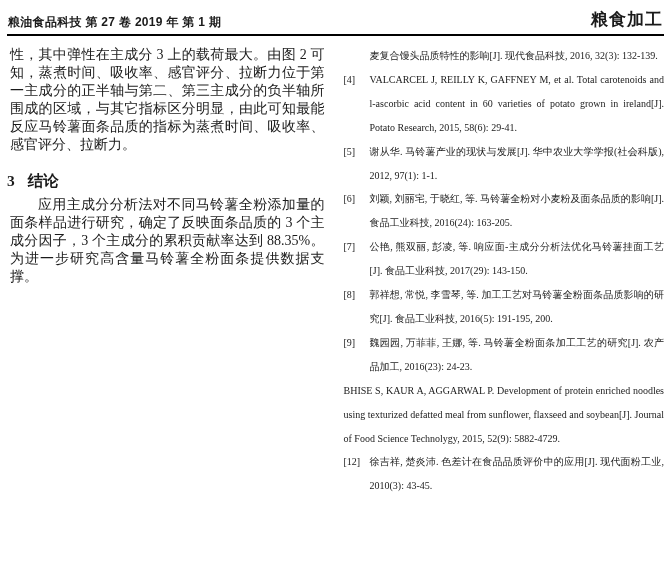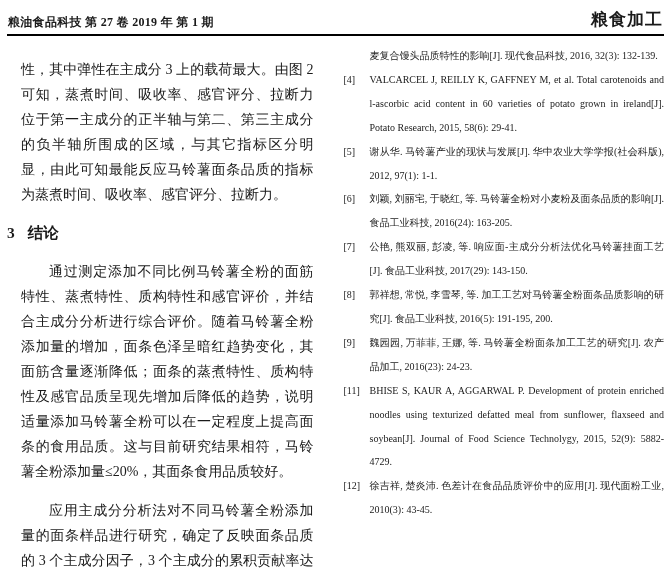--- a/index.html
+++ b/index.html
@@ -12,21 +12,21 @@
   }
   .page { padding: 0 7px; box-sizing: border-box; }
 
   .header {
     display: flex;
     justify-content: space-between;
     align-items: flex-end;
     padding: 8px 1px 3px 1px;
   }
   .journal-info {
-    font-family: Liberation Serif, serif;
+    font-family: Liberation Sans, sans-serif;
     font-size: 12px;
     font-weight: 600;
     letter-spacing: 0.3px;
   }
   .section-label {
     font-family: Liberation Mono, monospace;
     font-size: 17px;
     font-weight: bold;
     letter-spacing: 1px;
   }
@@ -34,29 +34,29 @@
     border: none;
     border-bottom: 2px solid #000;
     margin: 0 0 7px 0;
   }
 
   .columns { display: flex; gap: 16px; }
   .col { flex: 1; min-width: 0; }
 
   
   .left-col p {
-    margin: 14px;
+    margin: 3px;
     font-size: 14px;
-    line-height: 25px;
+    line-height: 18px;
     text-align: justify;
   }
   .para-indent { text-indent: 2em; }
 
   .conclusion-heading {
-    margin: 4px 0 2px 0;
+    margin: 15px 0 2px 0;
     font-size: 15.5px;
     font-weight: bold;
     line-height: 24px;
   }
   .conclusion-heading .h-num { margin-right: 13px; }
 
   
   .right-col { padding-top: 1px; }
   .ref-row {
     display: flex;
@@ -78,21 +78,20 @@
   </div>
   <hr class="header-rule">
 
   <div class="columns">
 
     <div class="col left-col">
       <p>性，其中弹性在主成分 3 上的载荷最大。由图 2 可知，蒸煮时间、吸收率、感官评分、拉断力位于第一主成分的正半轴与第二、第三主成分的负半轴所围成的区域，与其它指标区分明显，由此可知最能反应马铃薯面条品质的指标为蒸煮时间、吸收率、感官评分、拉断力。</p>
       <div class="conclusion-heading">
         <span class="h-num">3</span><span>结论</span>
       </div>
-      <p class="para-indent">通过测定添加不同比例马铃薯全粉的面筋特性、蒸煮特性、质构特性和感官评价，并结合主成分分析进行综合评价。随着马铃薯全粉添加量的增加，面条色泽呈暗红趋势变化，其面筋含量逐渐降低；面条的蒸煮特性、质构特性及感官品质呈现先增加后降低的趋势，说明适量添加马铃薯全粉可以在一定程度上提高面条的食用品质。这与目前研究结果相符，马铃薯全粉添加量≤20%，其面条食用品质较好。</p>
       <p class="para-indent">应用主成分分析法对不同马铃薯全粉添加量的面条样品进行研究，确定了反映面条品质的 3 个主成分因子，3 个主成分的累积贡献率达到 88.35%。为进一步研究高含量马铃薯全粉面条提供数据支撑。</p>
     </div>
 
     <div class="col right-col">
       <div class="ref-row">
         <span class="ref-num"></span>
         <span class="ref-text">麦复合馒头品质特性的影响[J]. 现代食品科技, 2016, 32(3): 132-139.</span>
       </div>
       <div class="ref-row">
         <span class="ref-num">[4]</span>
@@ -112,21 +111,20 @@
       </div>
       <div class="ref-row">
         <span class="ref-num">[8]</span>
         <span class="ref-text">郭祥想, 常悦, 李雪琴, 等. 加工工艺对马铃薯全粉面条品质影响的研究[J]. 食品工业科技, 2016(5): 191-195, 200.</span>
       </div>
       <div class="ref-row">
         <span class="ref-num">[9]</span>
         <span class="ref-text">魏园园, 万菲菲, 王娜, 等. 马铃薯全粉面条加工工艺的研究[J]. 农产品加工, 2016(23): 24-23.</span>
       </div>
       <div class="ref-row">
-        <span class="ref-num">[11]</span>
         <span class="ref-text">BHISE S, KAUR A, AGGARWAL P. Development of protein enriched noodles using texturized defatted meal from sunflower, flaxseed and soybean[J]. Journal of Food Science Technolygy, 2015, 52(9): 5882-4729.</span>
       </div>
       <div class="ref-row">
         <span class="ref-num">[12]</span>
         <span class="ref-text">徐吉祥, 楚炎沛. 色差计在食品品质评价中的应用[J]. 现代面粉工业, 2010(3): 43-45.</span>
       </div>
     </div>
 
   </div>
 </div>

